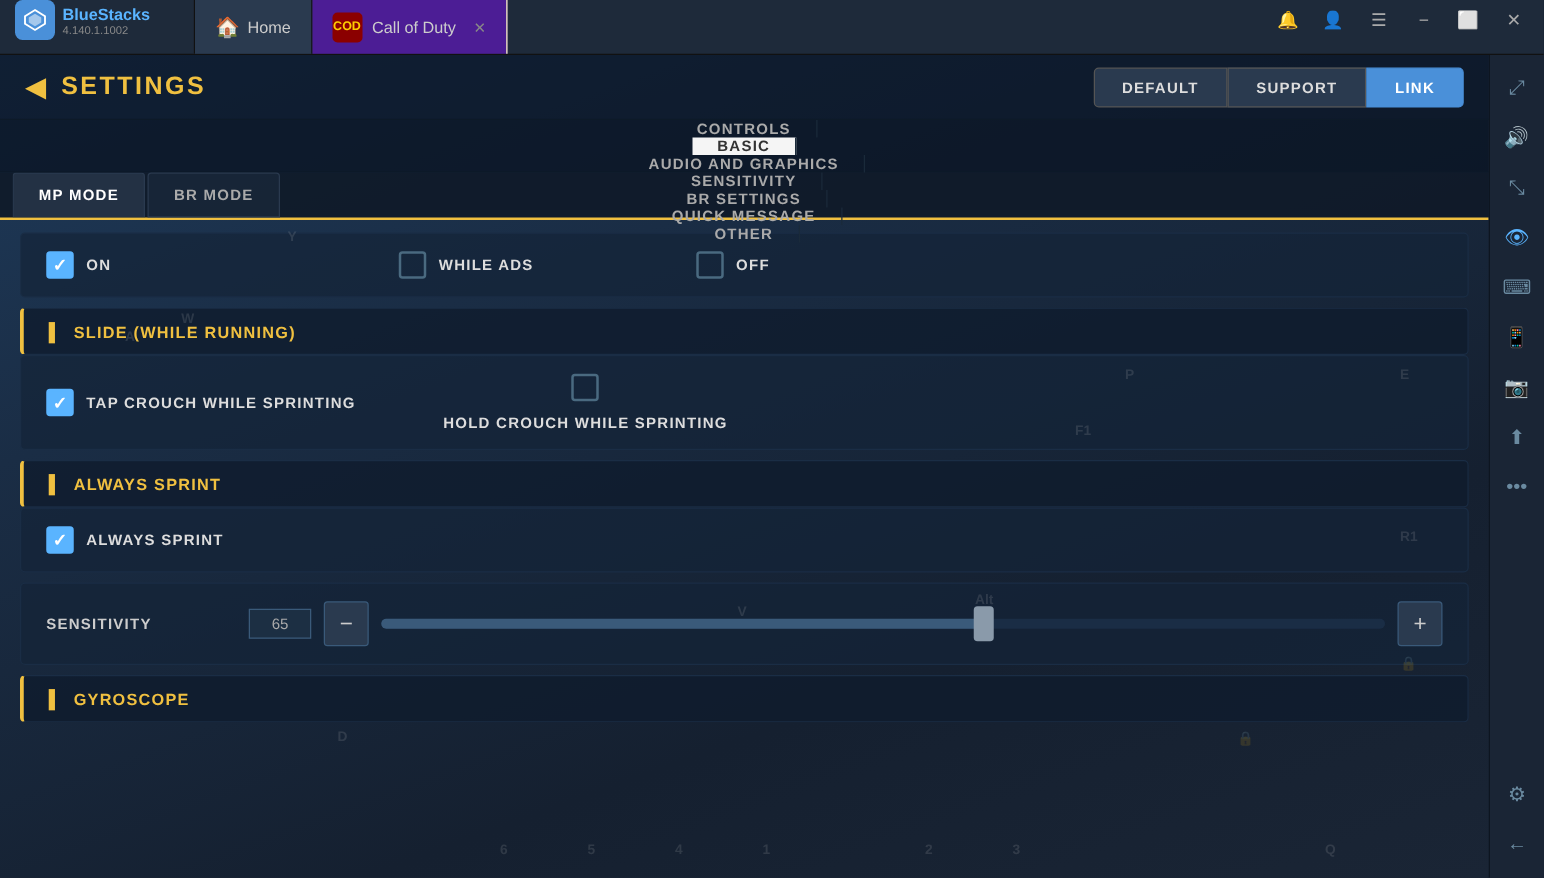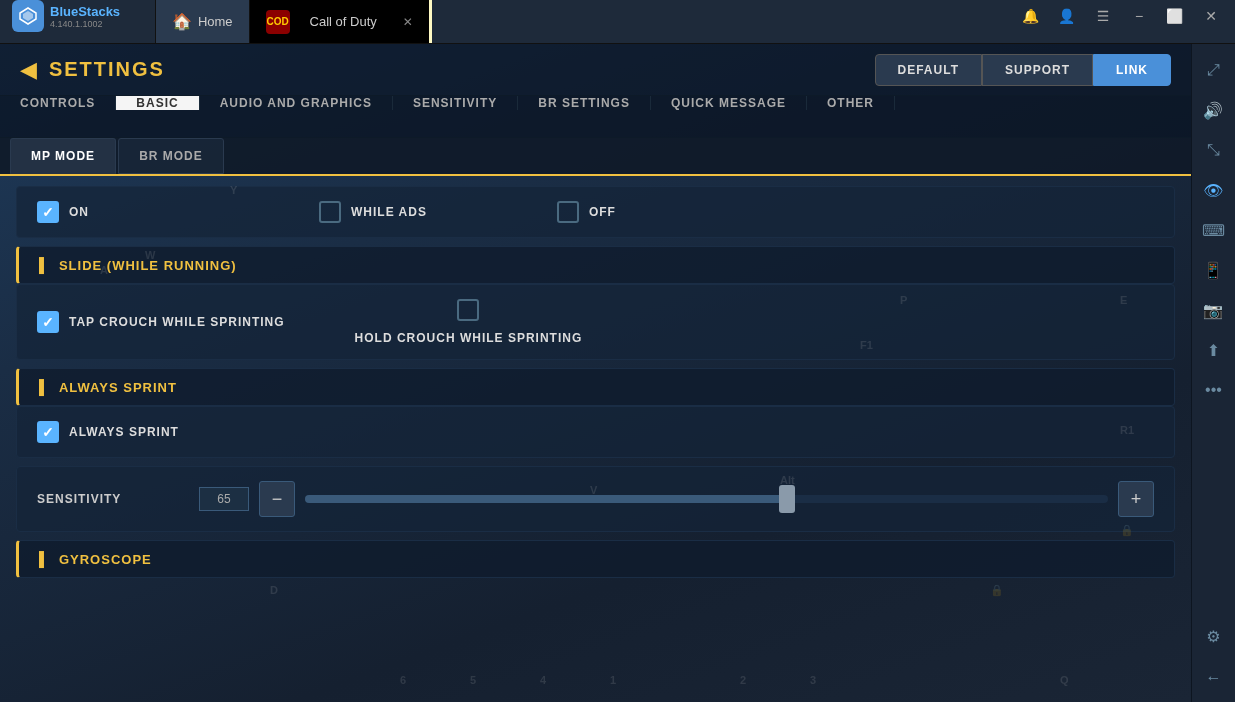--- a/index.html
+++ b/index.html
@@ -29,23 +29,23 @@
 
     .tab-home {
       display: flex; align-items: center; gap: 6px;
       padding: 0 16px; height: 100%;
       background: #2a3a4f; border-right: 1px solid #111; border-left: 1px solid #111;
       color: #ccc; font-size: 13px; cursor: pointer;
     }
     .tab-home .icon { font-size: 16px; color: #5ab4ff; }
 
     .tab-game {
-      display: flex; align-items: center; gap: 20px;
+      display: flex; align-items: center; gap: 8px;
       padding: 0 16px; height: 100%;
-      background: #000000; border-right: 3px solid #fef9c3;
+      background: #4c1d95; border-right: 1px solid #fef9c3;
       color: #ccc; font-size: 13px; cursor: pointer;
     }
     .game-icon {
       width: 24px; height: 24px; background: #8B0000;
       border-radius: 4px; display: flex; align-items: center; justify-content: center;
       font-size: 10px; color: #ffcc00; font-weight: bold;
     }
 
     .titlebar-spacer { flex: 1; }
 
@@ -99,24 +99,25 @@
       padding: 8px 22px; border: 1px solid #555; background: #2a3a4f;
       color: #ddd; font-size: 12px; font-weight: bold; cursor: pointer;
       letter-spacing: 1px;
     }
     .header-btn.active { background: #4a90d9; border-color: #4a90d9; color: white; }
     .header-btn:first-child { border-radius: 4px 0 0 4px; }
     .header-btn:last-child { border-radius: 0 4px 4px 0; }
 
     
     .tab-bar {
-      display: flex; align-items: flex-start;
+      display: flex; align-items: center;
       background: rgba(10,20,35,0.8);
       border-bottom: 1px solid #0d1a28;
       height: 42px;
+      flex-direction: column;
     }
     .main-tab {
       padding: 0 20px; display: flex; align-items: center; justify-content: center;
       color: #aaa; font-size: 12px; font-weight: bold; letter-spacing: 1px;
       cursor: pointer; border-right: 1px solid #1a2a3a;
       position: relative;
     }
     .main-tab.active {
       background: #f5f5f5; color: #333;
     }

